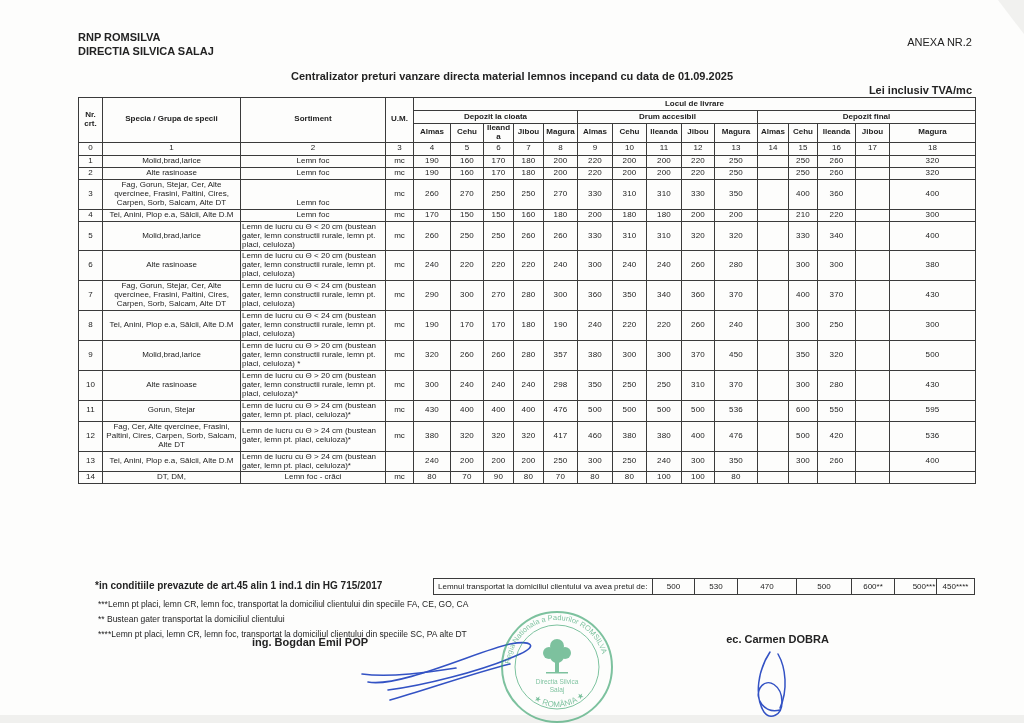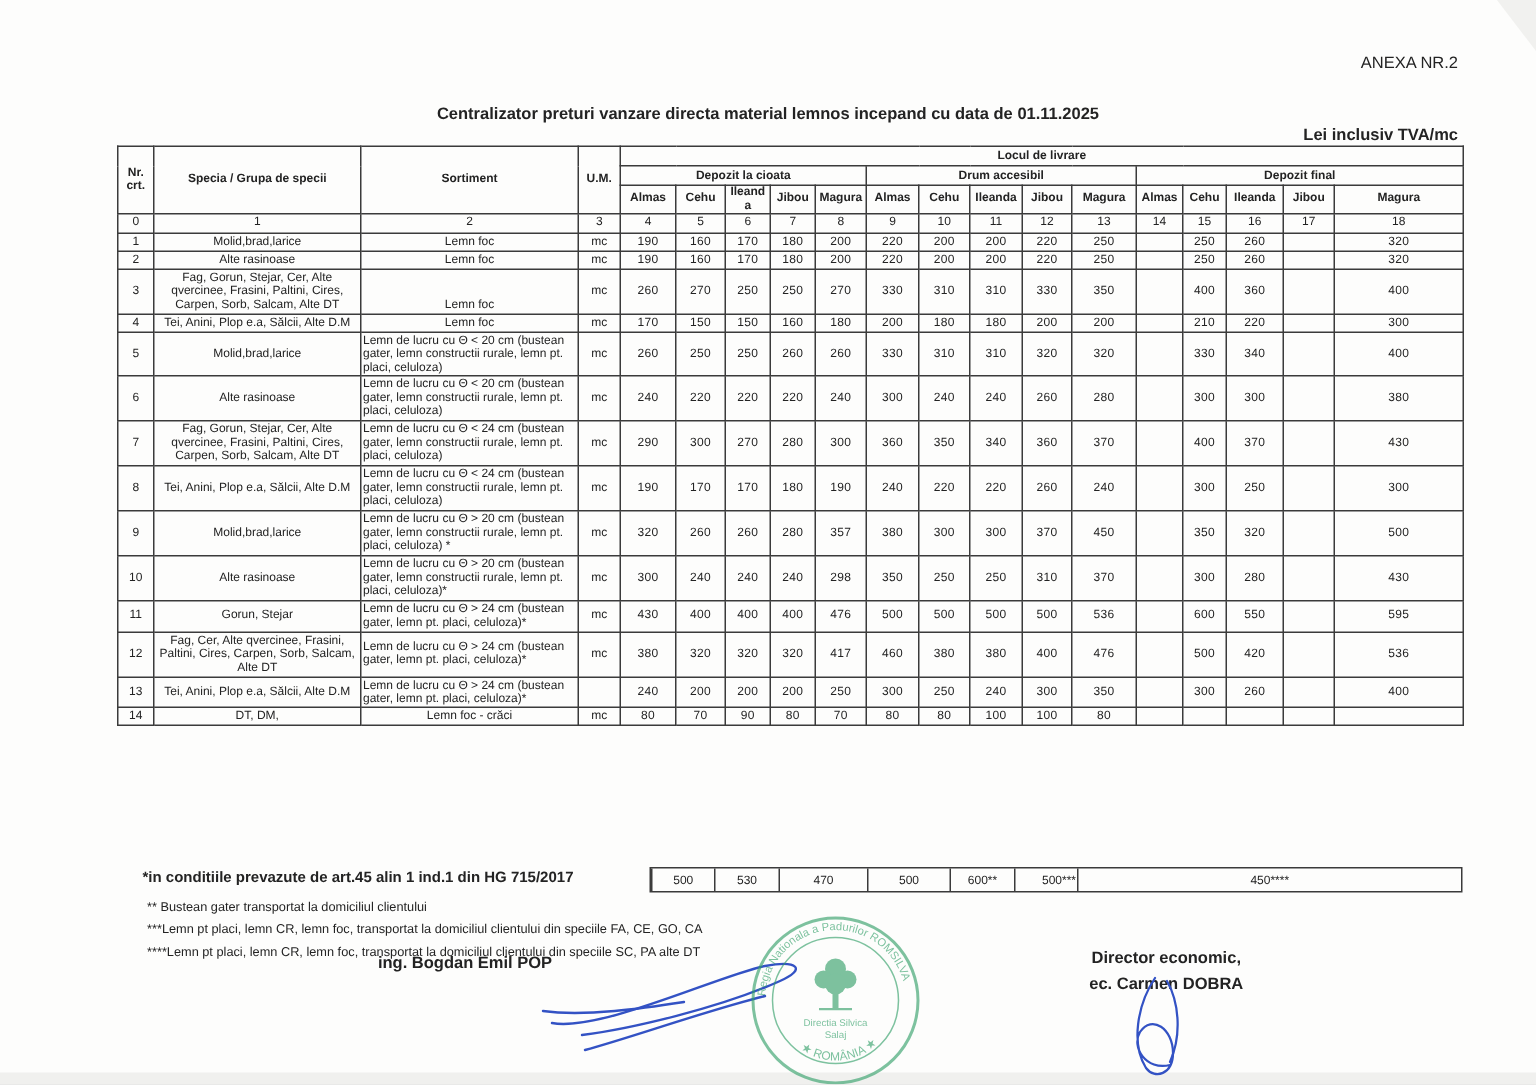--- a/index.html
+++ b/index.html
@@ -56,22 +56,26 @@
   .sig-svg-left{left:360px;top:630px;}
   .sig-svg-right{left:740px;top:648px;}
 </style>
 </head>
 <body>
 
 <div class="page">
   <div class="fold"></div>
   <div class="edge-bottom"></div>
 
+  <div class="letterhead">
+    <div>RNP ROMSILVA</div>
+    <div>DIRECTIA SILVICA SALAJ</div>
+  </div>
   <div class="annex">ANEXA NR.2</div>
-  <div class="doc-title">Centralizator preturi vanzare directa material lemnos incepand cu data de 01.11.2025</div>
+  <div class="doc-title">Centralizator preturi vanzare directa material lemnos incepand cu data de 01.09.2025</div>
   <div class="tva-note">Lei inclusiv TVA/mc</div>
 
   <table class="price">
     <colgroup>
       <col style="width:24px">
         <col style="width:138px">
         <col style="width:145px">
         <col style="width:28px">
       <col style="width:37px">
         <col style="width:33px">
@@ -435,41 +439,41 @@
           <td class="c-val"></td>
           <td class="c-val"></td>
           <td class="c-val"></td>
         </tr>
       </tbody>
   </table>
 
   <div class="bottom-strip-row">
     <div class="fnote-1">*in conditiile prevazute de art.45 alin 1 ind.1 din HG 715/2017</div>
     <div class="transport">
+      <div class="tcell tlabel">Lemnul transportat la domiciliul clientului va avea pretul de:</div>
       <div class="tcell tc0">500</div>
       <div class="tcell tc1">530</div>
       <div class="tcell tc2">470</div>
       <div class="tcell tc3">500</div>
       <div class="tcell tc4">600**</div>
       <div class="tcell tc5">500***</div>
       <div class="tcell tc6">450****</div>
     </div>
   </div>
 
   <div class="footnotes">
+    <div>***Lemn pt placi, lemn CR, lemn foc, transportat la domiciliul clientului din speciile FA, CE, GO, CA</div>
     <div>** Bustean gater transportat la domiciliul clientului</div>
-    <div>***Lemn pt placi, lemn CR, lemn foc, transportat la domiciliul clientului din speciile FA, CE, GO, CA</div>
     <div>****Lemn pt placi, lemn CR, lemn foc, transportat la domiciliul clientului din speciile SC, PA alte DT</div>
   </div>
 
   <div class="sig-left">
     <div>ing. Bogdan Emil POP</div>
   </div>
   <div class="sig-right">
-    <div>Director economic,</div>
     <div>ec. Carmen DOBRA</div>
   </div>
 
   <svg class="svg-abs sig-svg-left" width="190" height="80" viewBox="0 0 190 80">
     <g fill="none" stroke="#3352c4" stroke-width="1.6" stroke-linecap="round">
       <path d="M8,52 C40,58 120,20 150,14 C172,10 178,16 160,24 C120,42 60,56 28,60"></path>
       <path d="M2,44 C30,48 70,42 96,38"></path>
       <path d="M30,70 C60,62 110,44 150,34"></path>
     </g>
   </svg>

